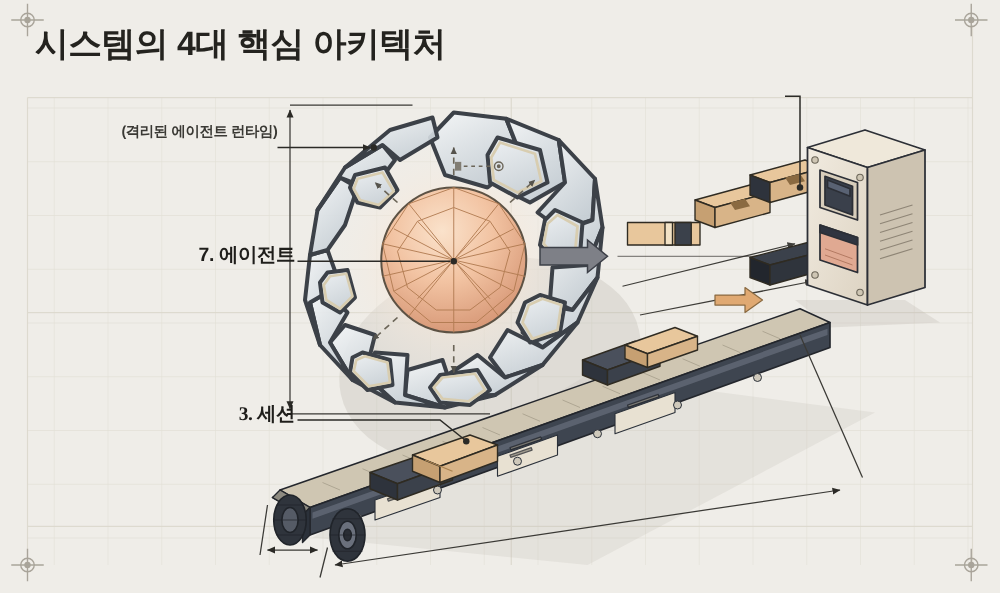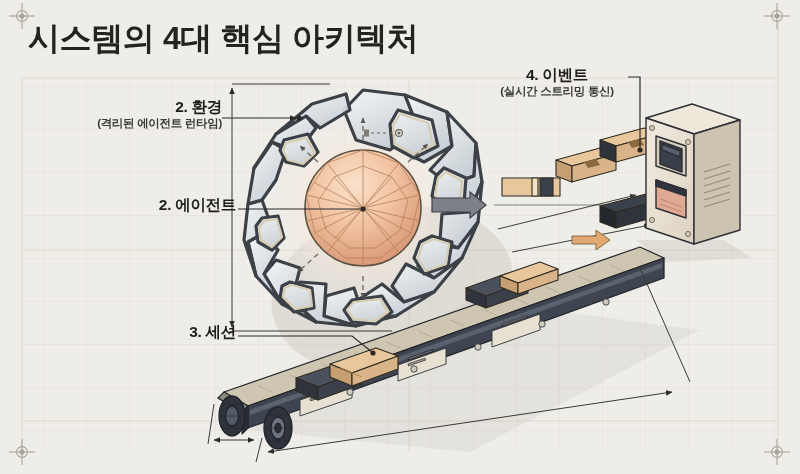--- a/index.html
+++ b/index.html
@@ -7,21 +7,21 @@
   body{
     width:800px;height:474px;overflow:hidden;
     background:#efedE8;
     font-family:"Liberation Sans","DejaVu Sans",sans-serif;
     position:relative;
   }
   #stage{position:absolute;inset:0;width:800px;height:474px;}
   svg.layer{position:absolute;left:0;top:0;width:800px;height:474px;}
   .title{
     position:absolute;left:28px;top:22px;
-    font-size:32px;font-weight:bold;color:#24231f;
+    font-size:27px;font-weight:bold;color:#24231f;
     letter-spacing:-0.4px;line-height:1;
     white-space:nowrap;
   }
   .lbl{position:absolute;text-align:right;white-space:nowrap;}
   .lbl .main{
     font-size:15.5px;font-weight:bold;color:#1f1e1b;
     line-height:1.1;letter-spacing:-0.3px;
   }
   .lbl .sub{
     font-size:11.5px;font-weight:bold;color:#3a3934;
@@ -396,30 +396,25 @@
       <line x1="262" y1="438" x2="256" y2="462"></line>
       <line x1="640" y1="268" x2="690" y2="382"></line>
       <line x1="214" y1="440" x2="254" y2="440" marker-start="url(#arrTail)" marker-end="url(#arrHead)"></line>
       <line x1="268" y1="452" x2="672" y2="392" marker-start="url(#arrTail)" marker-end="url(#arrHead)"></line>
     </g>
   </svg>
 
   <div class="title">시스템의 4대 핵심 아키텍처</div>
 
   <div class="lbl" style="left:38px;top:98px;width:184px;">
-    <div class="main">2. 환경</div>
     <div class="sub">(격리된 에이전트 런타임)</div>
   </div>
 
   <div class="lbl" style="left:38px;top:196px;width:198px;">
-    <div class="main">2. 에이전트</div>
+    <div class="main">7. 에이전트</div>
   </div>
 
-  <div class="lbl" style="left:38px;top:323px;width:198px;">
+  <div class="lbl" style="left:38px;top:323px;width:198px;font-family:Liberation Serif, serif;">
     <div class="main">3. 세션</div>
   </div>
 
-  <div class="lbl l4" style="left:486px;top:66px;width:142px;">
-    <div class="main">4. 이벤트</div>
-    <div class="sub">(실시간 스트리밍 통신)</div>
-  </div>
 
 </div>
 
 </body></html>

